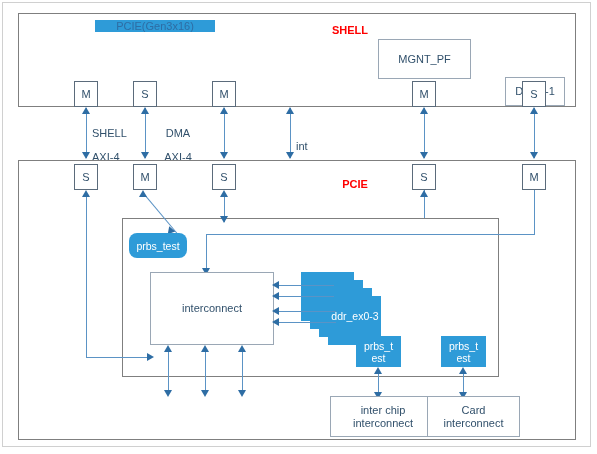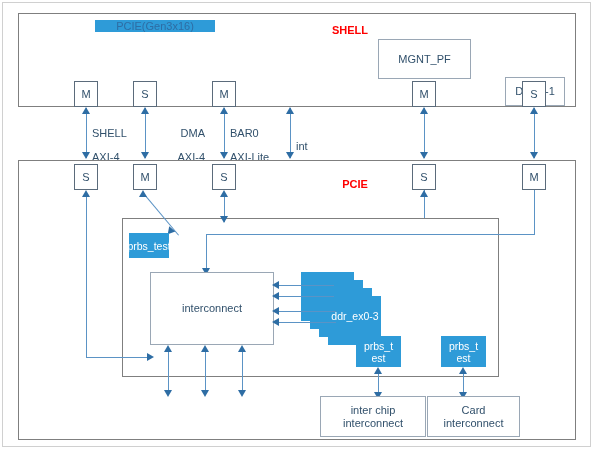--- a/index.html
+++ b/index.html
@@ -113,34 +113,29 @@
   <div class="ah down" style="left:82px;top:152px;"></div>
   <div class="txt" style="left:92px;top:115px;width:54px;text-align:left;">
     <span>SHELL</span><br>
     <span>AXI-4</span><br>
     <span>(512bit)</span>
   </div>
 
   <div class="ln v" style="left:145px;top:108px;height:50px;"></div>
   <div class="ah up" style="left:141px;top:107px;"></div>
   <div class="ah down" style="left:141px;top:152px;"></div>
-  <div class="txt" style="left:151px;top:115px;width:54px;text-align:right;">
+  <div class="txt" style="left:151px;top:115px;width:54px;text-align:center;">
     <span>DMA</span><br>
     <span>AXI-4</span><br>
     <span>(512bit)</span>
   </div>
 
   <div class="ln v" style="left:224px;top:108px;height:50px;"></div>
   <div class="ah up" style="left:220px;top:107px;"></div>
   <div class="ah down" style="left:220px;top:152px;"></div>
-  <div class="txt" style="left:230px;top:115px;width:54px;text-align:left;">
-    <span>BAR0</span><br>
-    <span>AXI-Lite</span><br>
-    <span>(32bit)</span>
-  </div>
 
   <div class="ln v" style="left:290px;top:108px;height:50px;"></div>
   <div class="ah up" style="left:286px;top:107px;"></div>
   <div class="ah down" style="left:286px;top:152px;"></div>
   <div class="txt" style="left:296px;top:128px;width:30px;text-align:left;">
     <span>int</span>
   </div>
 
   <div class="ln v" style="left:424px;top:108px;height:50px;"></div>
   <div class="ah up" style="left:420px;top:107px;"></div>
@@ -186,21 +181,21 @@
   <div class="ah down" style="left:220px;top:216px;"></div>
 
   <div class="ln v" style="left:534px;top:190px;height:44px;"></div>
   <div class="ln h" style="left:206px;top:234px;width:329px;"></div>
   <div class="ln v" style="left:206px;top:234px;height:38px;"></div>
   <div class="ah down" style="left:202px;top:268px;"></div>
 
   <div class="ln v" style="left:424px;top:190px;height:28px;"></div>
   <div class="ah up" style="left:420px;top:190px;"></div>
 
-  <div class="blue" style="left:129px;top:233px;width:40px;height:25px;">
+  <div class="blue" style="left:129px;top:233px;width:58px;height:25px;border-radius:8px;">
     <span>prbs_test</span>
   </div>
 
   <div class="box thin" style="left:150px;top:272px;width:124px;height:73px;">
     <span class="box-label">interconnect</span>
   </div>
 
   <div class="blue plain" style="left:301px;top:272px;width:53px;height:49px;"></div>
   <div class="blue plain" style="left:310px;top:280px;width:53px;height:49px;"></div>
   <div class="blue plain" style="left:319px;top:288px;width:53px;height:49px;"></div>
@@ -241,21 +236,21 @@
 
   <div class="ln v" style="left:378px;top:370px;height:26px;"></div>
   <div class="ah up" style="left:374px;top:367px;"></div>
   <div class="ah down" style="left:374px;top:392px;"></div>
 
   <div class="ln v" style="left:463px;top:370px;height:26px;"></div>
   <div class="ah up" style="left:459px;top:367px;"></div>
   <div class="ah down" style="left:459px;top:392px;"></div>
 
 
-  <div class="box thin" style="left:320px;top:396px;width:106px;height:41px;">
+  <div class="box thin" style="left:330px;top:396px;width:106px;height:41px;">
     <span class="box-label">inter chip
 interconnect</span>
   </div>
 
   <div class="box thin" style="left:427px;top:396px;width:93px;height:41px;">
     <span class="box-label">Card
 interconnect</span>
   </div>
 
 </div>

